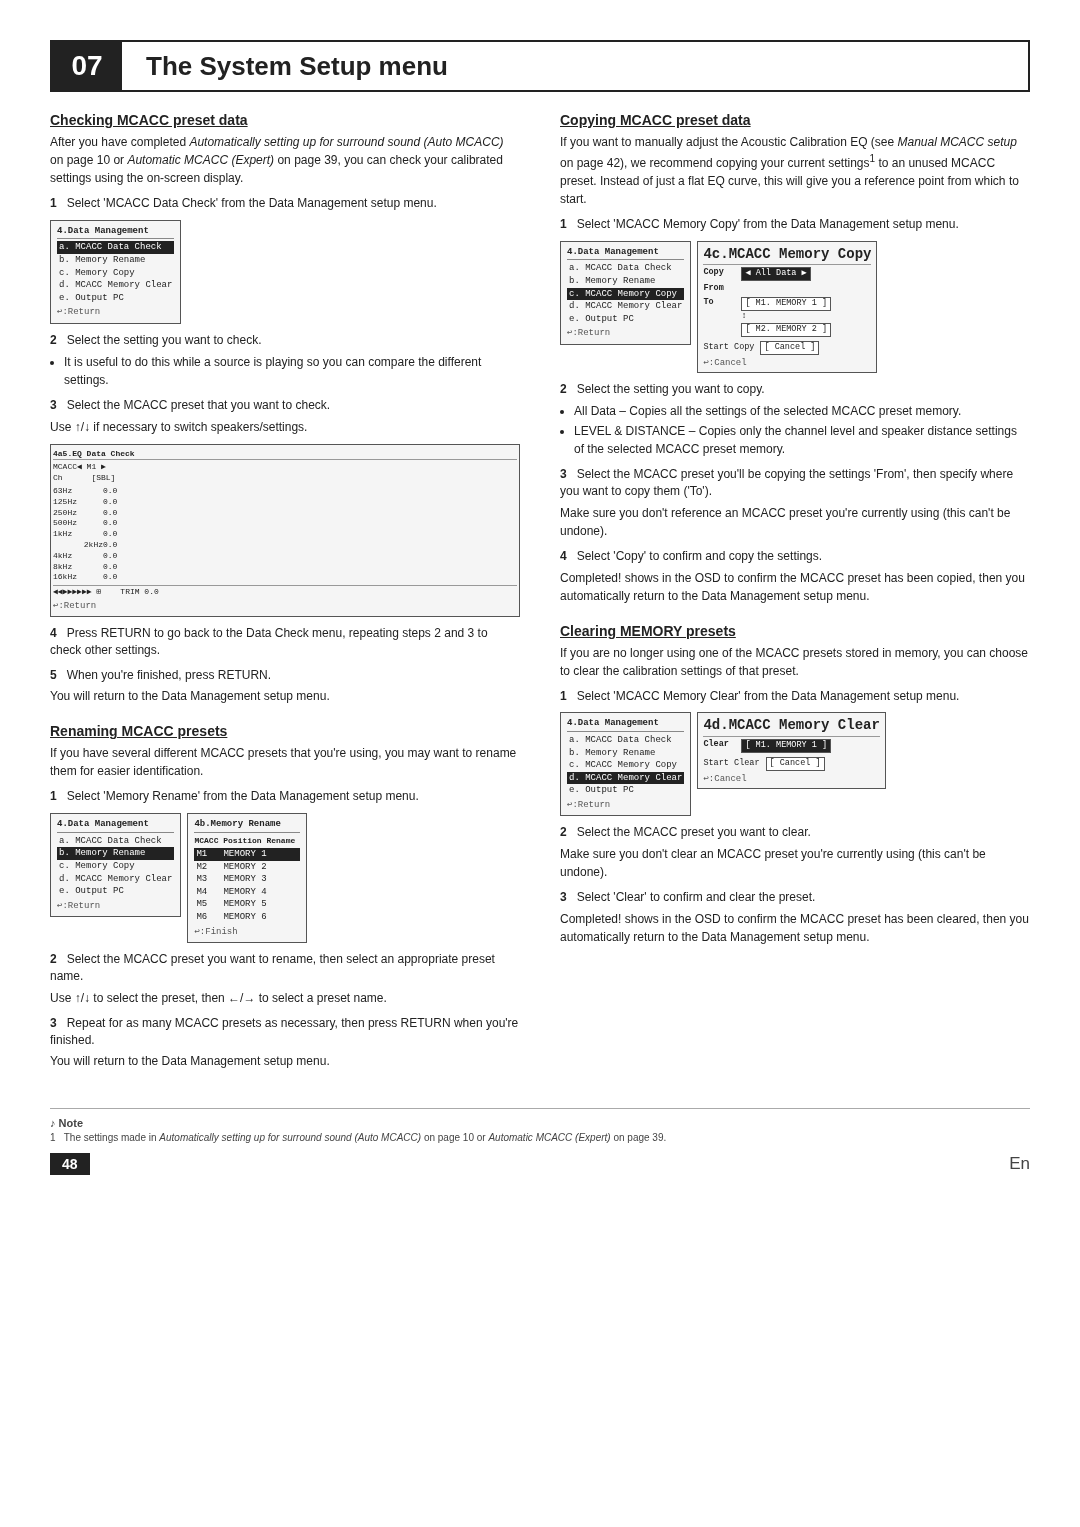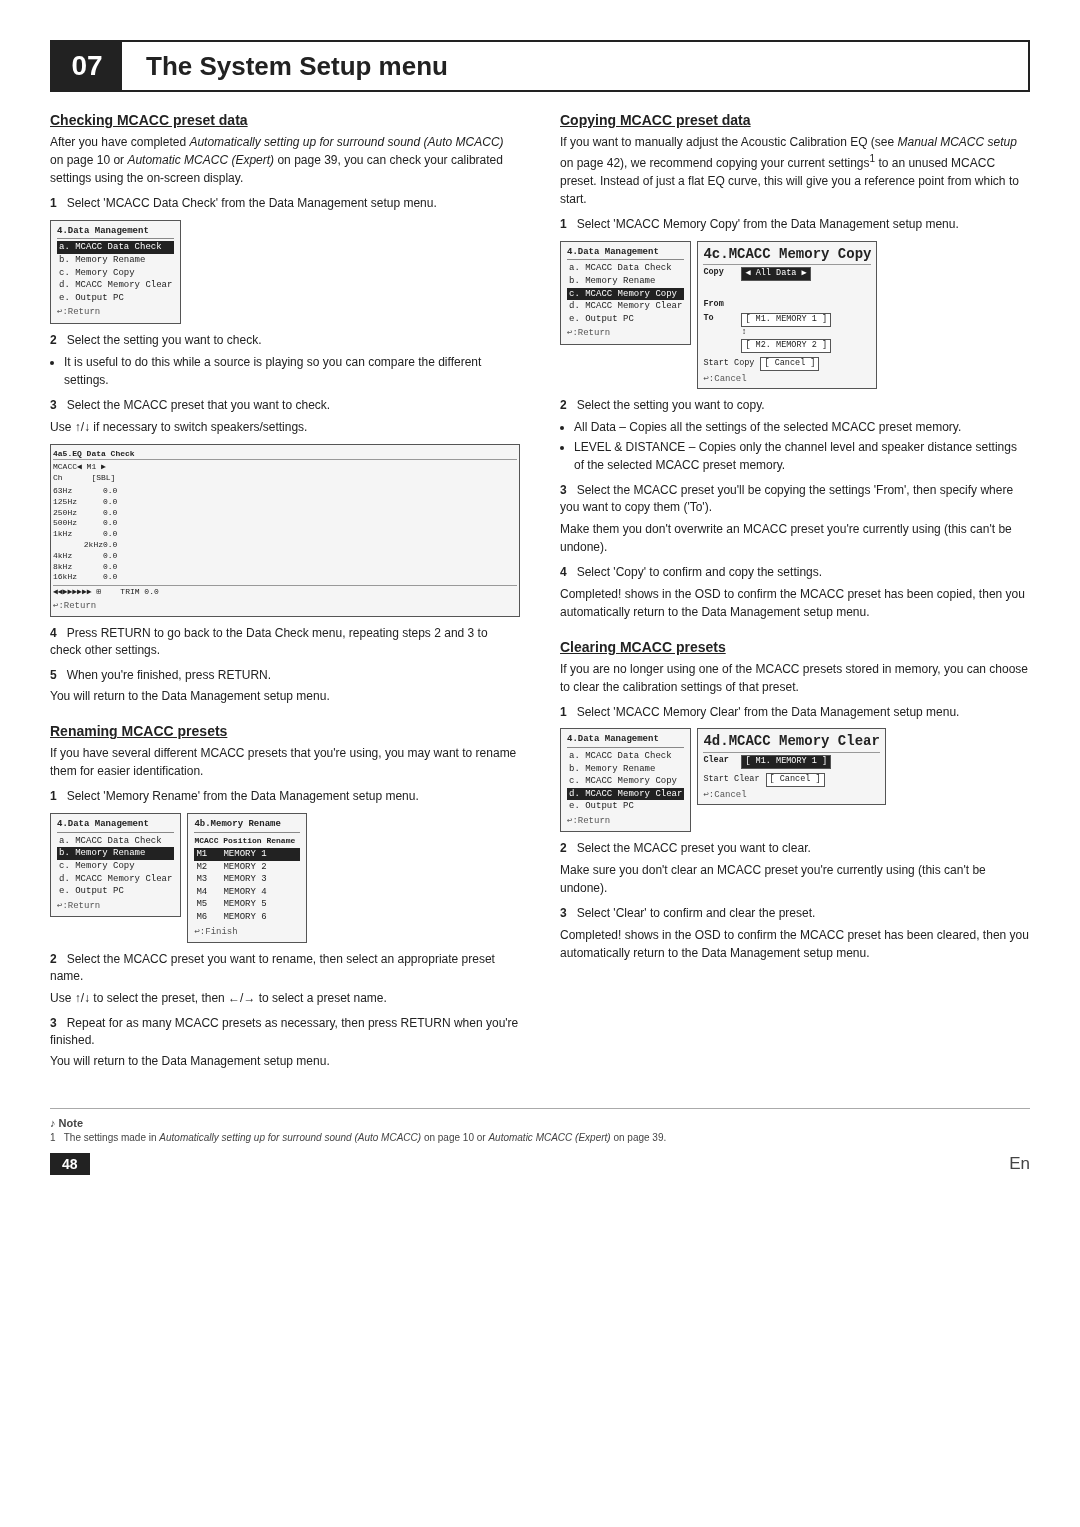--- a/index.html
+++ b/index.html
@@ -364,21 +364,21 @@
           <div class="screen-title">4.Data Management</div>
           <span class="item">a. MCACC Data Check</span>
           <span class="item">b. Memory Rename</span>
           <span class="highlighted">c. MCACC Memory Copy</span>
           <span class="item">d. MCACC Memory Clear</span>
           <span class="item">e. Output PC</span>
           <div class="return-bar">↩:Return</div>
         </div>
         <div class="copy-screen">
           <div class="stitle">4c.MCACC Memory Copy</div>
-          <div class="row" style="margin-bottom:18px;">
+          <div class="row" style="margin-bottom:2px;">
             <span class="label-col">Copy</span>
             <span class="val-box dark">◀ All Data ▶</span>
           </div>
           <div class="row" style="margin-bottom:2px;">
             <span class="label-col">From</span>
             <span></span>
           </div>
           <div class="row" style="flex-direction:column;gap:0;">
             <div style="display:flex;gap:4px;">
               <span class="label-col">To</span>
@@ -399,30 +399,30 @@
         2 &nbsp; <strong>Select the setting you want to copy.</strong>
       </div>
       <ul class="bullet-list">
         <li><strong>All Data</strong> – Copies all the settings of the selected MCACC preset memory.</li>
         <li><strong>LEVEL &amp; DISTANCE</strong> – Copies only the channel level and speaker distance settings of the selected MCACC preset memory.</li>
       </ul>
 
       <div class="step-heading">
         3 &nbsp; <strong>Select the MCACC preset you'll be copying the settings 'From', then specify where you want to copy them ('To').</strong>
       </div>
-      <p class="step-body">Make them you don't overwrite an MCACC preset you're currently using (this can't be undone).</p>
+      <p class="step-body">Make sure you don't reference an MCACC preset you're currently using (this can't be undone).</p>
 
       <div class="step-heading">
         4 &nbsp; <strong>Select 'Copy' to confirm and copy the settings.</strong>
       </div>
       <p class="step-body"><strong>Completed!</strong> shows in the OSD to confirm the MCACC preset has been copied, then you automatically return to the Data Management setup menu.</p>
     </div>
 
     <div class="section">
-      <div class="section-title">Clearing MCACC presets</div>
+      <div class="section-title">Clearing MEMORY presets</div>
       <p>
         If you are no longer using one of the MCACC presets stored in memory, you can choose to clear the calibration settings of that preset.
       </p>
 
       <div class="step-heading">
         1 &nbsp; <strong>Select 'MCACC Memory Clear' from the Data Management setup menu.</strong>
       </div>
 
       <div class="screen-container">
         <div class="screen-box">

